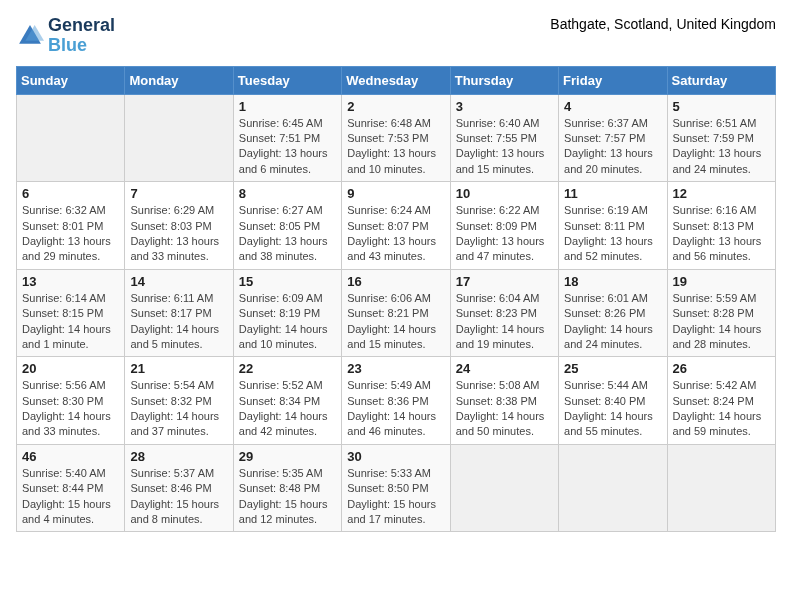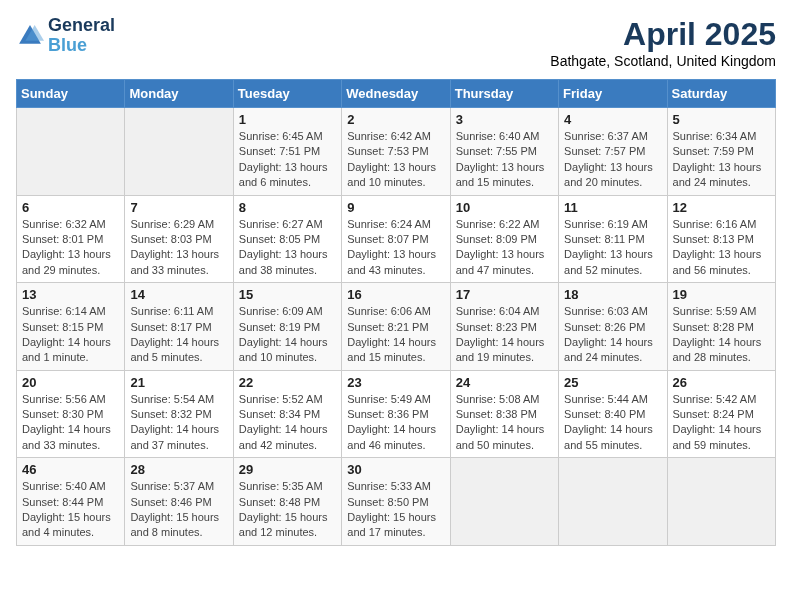--- a/index.html
+++ b/index.html
@@ -102,21 +102,20 @@
     <svg class="logo-icon" viewBox="0 0 36 36">
       <polygon points="18,4 32,28 4,28" fill="#3a7bbf"></polygon>
       <polygon points="24,4 36,24 12,24" fill="#5aa0d8" opacity="0.5"></polygon>
     </svg>
     <div class="logo-text">
       <div>General</div>
       <div><span>Blue</span></div>
     </div>
   </div>
   <div class="title-area">
-    <div class="month-title">April 2025</div>
     <div class="location-title">Bathgate, Scotland, United Kingdom</div>
   </div>
 </div>
 
 <table class="calendar">
   <thead>
     <tr>
     <th>Sunday</th>
         <th>Monday</th>
         <th>Tuesday</th>
@@ -131,39 +130,39 @@
         <td class="empty-cell"></td>
         <td class="empty-cell"></td>
         <td>
           <span class="day-number">1</span>
           <div class="day-info">Sunrise: 6:45 AM
 Sunset: 7:51 PM
 Daylight: 13 hours and 6 minutes.</div>
         </td>
         <td>
           <span class="day-number">2</span>
-          <div class="day-info">Sunrise: 6:42 AM
+          <div class="day-info">Sunrise: 6:48 AM
 Sunset: 7:53 PM
 Daylight: 13 hours and 10 minutes.</div>
         </td>
         <td>
           <span class="day-number">3</span>
           <div class="day-info">Sunrise: 6:40 AM
 Sunset: 7:55 PM
 Daylight: 13 hours and 15 minutes.</div>
         </td>
         <td>
           <span class="day-number">4</span>
           <div class="day-info">Sunrise: 6:37 AM
 Sunset: 7:57 PM
 Daylight: 13 hours and 20 minutes.</div>
         </td>
         <td>
           <span class="day-number">5</span>
-          <div class="day-info">Sunrise: 6:34 AM
+          <div class="day-info">Sunrise: 6:51 AM
 Sunset: 7:59 PM
 Daylight: 13 hours and 24 minutes.</div>
         </td>
       </tr>
       <tr>
         <td>
           <span class="day-number">6</span>
           <div class="day-info">Sunrise: 6:32 AM
 Sunset: 8:01 PM
 Daylight: 13 hours and 29 minutes.</div>
@@ -231,21 +230,21 @@
 Daylight: 14 hours and 15 minutes.</div>
         </td>
         <td>
           <span class="day-number">17</span>
           <div class="day-info">Sunrise: 6:04 AM
 Sunset: 8:23 PM
 Daylight: 14 hours and 19 minutes.</div>
         </td>
         <td>
           <span class="day-number">18</span>
-          <div class="day-info">Sunrise: 6:03 AM
+          <div class="day-info">Sunrise: 6:01 AM
 Sunset: 8:26 PM
 Daylight: 14 hours and 24 minutes.</div>
         </td>
         <td>
           <span class="day-number">19</span>
           <div class="day-info">Sunrise: 5:59 AM
 Sunset: 8:28 PM
 Daylight: 14 hours and 28 minutes.</div>
         </td>
       </tr>

